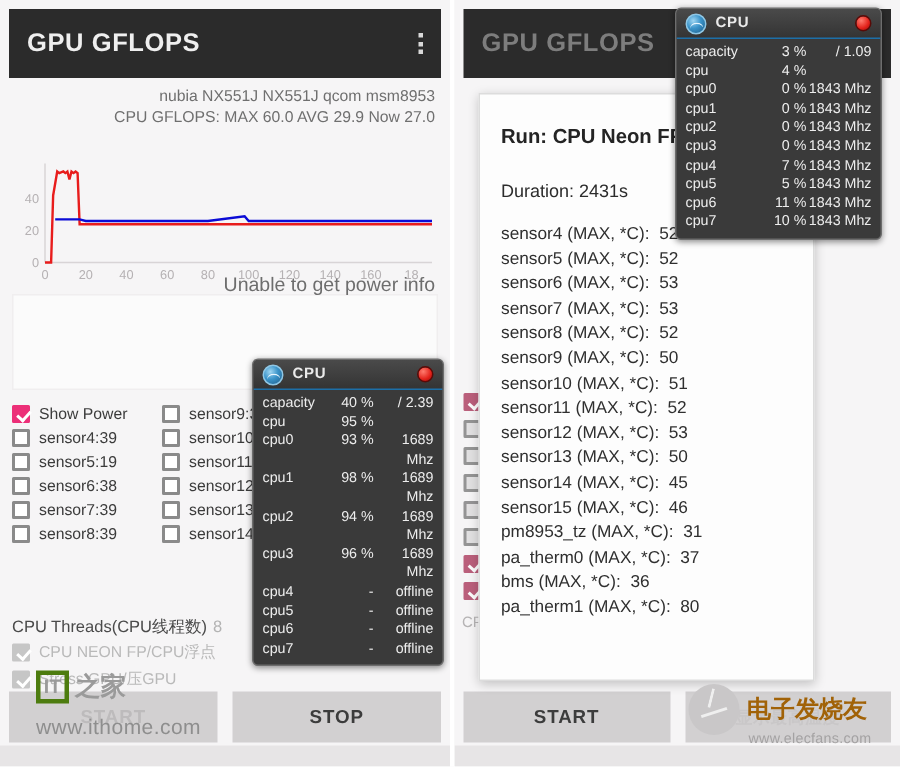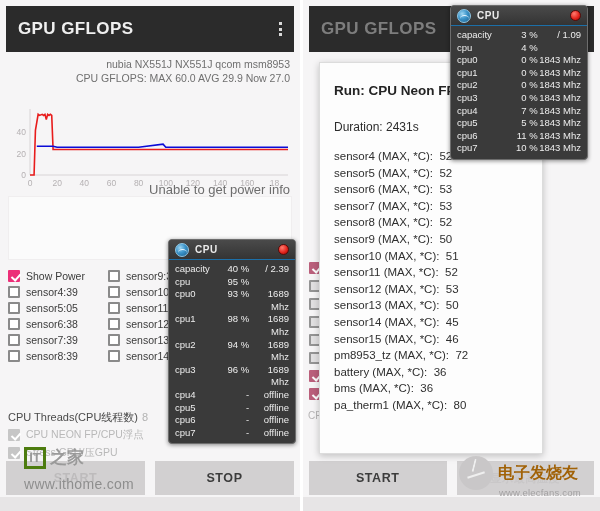--- a/index.html
+++ b/index.html
@@ -213,21 +213,21 @@
             <div class="cbrow">
               <span class="cb checked"></span>
               <span class="cblabel">Show Power</span>
             </div>
             <div class="cbrow">
               <span class="cb"></span>
               <span class="cblabel">sensor4:39</span>
             </div>
             <div class="cbrow">
               <span class="cb"></span>
-              <span class="cblabel">sensor5:05</span>
+              <span class="cblabel">sensor5:19</span>
             </div>
             <div class="cbrow">
               <span class="cb"></span>
               <span class="cblabel">sensor6:38</span>
             </div>
             <div class="cbrow">
               <span class="cb"></span>
               <span class="cblabel">sensor7:39</span>
             </div>
             <div class="cbrow">
@@ -385,22 +385,22 @@
               <div class="dlg-line">sensor6 (MAX, *C):  53</div>
               <div class="dlg-line">sensor7 (MAX, *C):  53</div>
               <div class="dlg-line">sensor8 (MAX, *C):  52</div>
               <div class="dlg-line">sensor9 (MAX, *C):  50</div>
               <div class="dlg-line">sensor10 (MAX, *C):  51</div>
               <div class="dlg-line">sensor11 (MAX, *C):  52</div>
               <div class="dlg-line">sensor12 (MAX, *C):  53</div>
               <div class="dlg-line">sensor13 (MAX, *C):  50</div>
               <div class="dlg-line">sensor14 (MAX, *C):  45</div>
               <div class="dlg-line">sensor15 (MAX, *C):  46</div>
-              <div class="dlg-line">pm8953_tz (MAX, *C):  72</div>
-              <div class="dlg-line">battery (MAX, *C):  36</div>
+              <div class="dlg-line">pm8953_tz (MAX, *C):  31</div>
+              <div class="dlg-line">pa_therm0 (MAX, *C):  37</div>
               <div class="dlg-line">bms (MAX, *C):  36</div>
               <div class="dlg-line">pa_therm1 (MAX, *C):  80</div>
             </div>
         </div>
       </div>
 
       <div class="cpuw" id="cpuw-right" style="left:147px; top:5px; width:138px;">
         <div class="cpuw-head">
           <span class="cpuw-logo"></span>
           <span class="cpuw-title">CPU</span>

